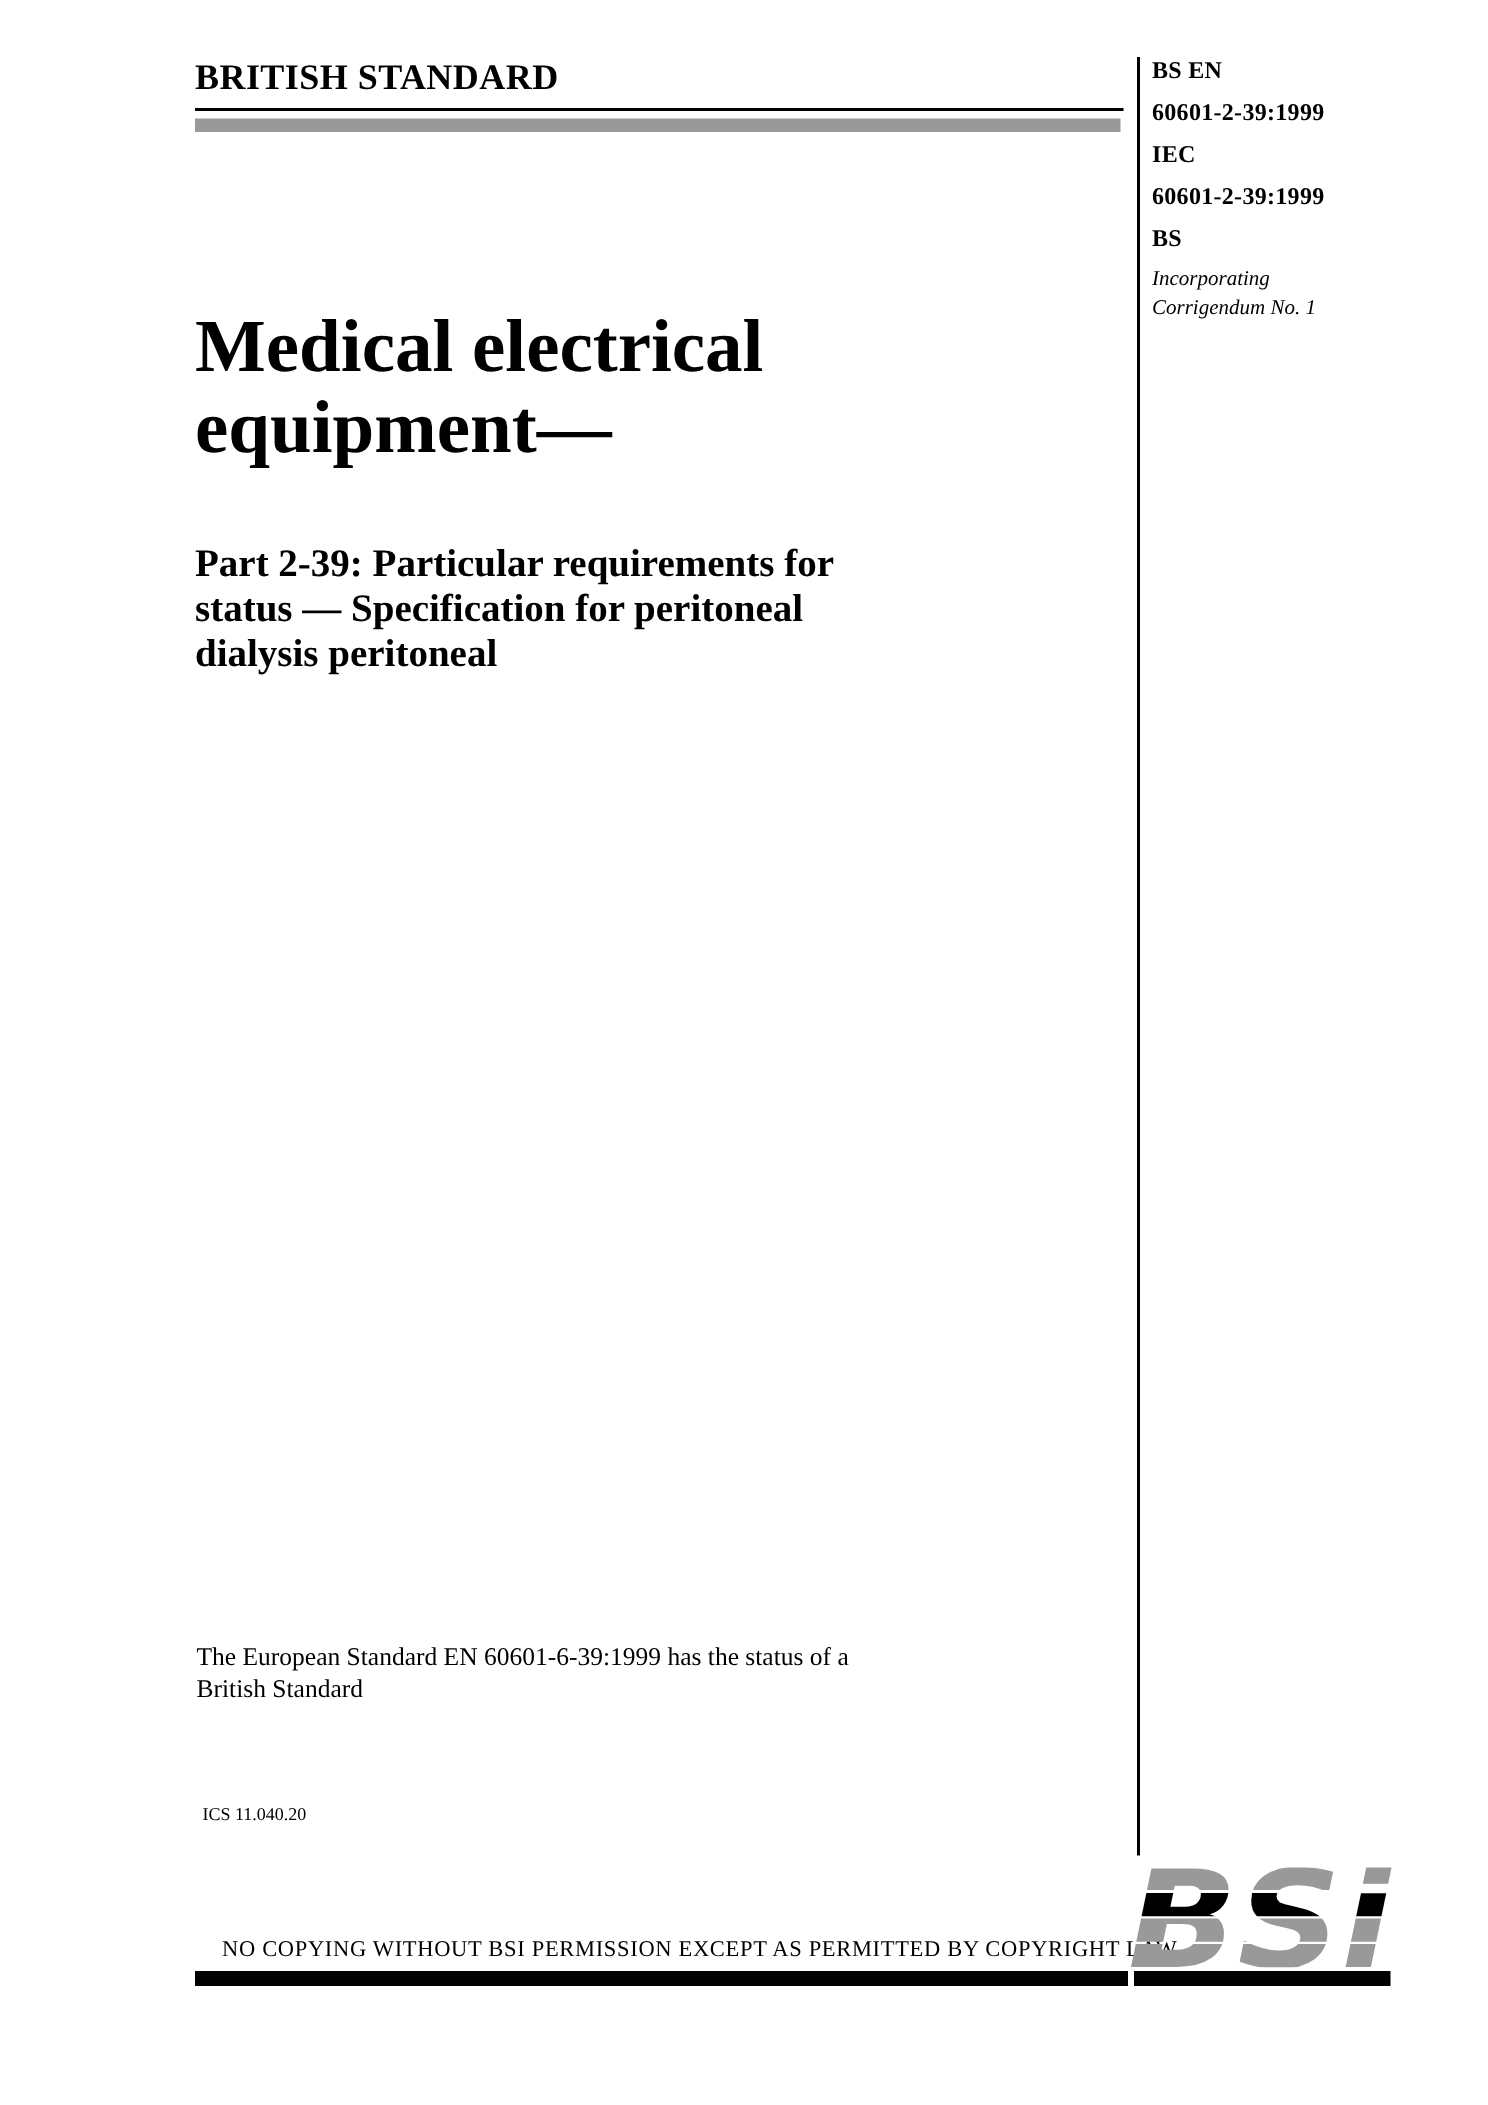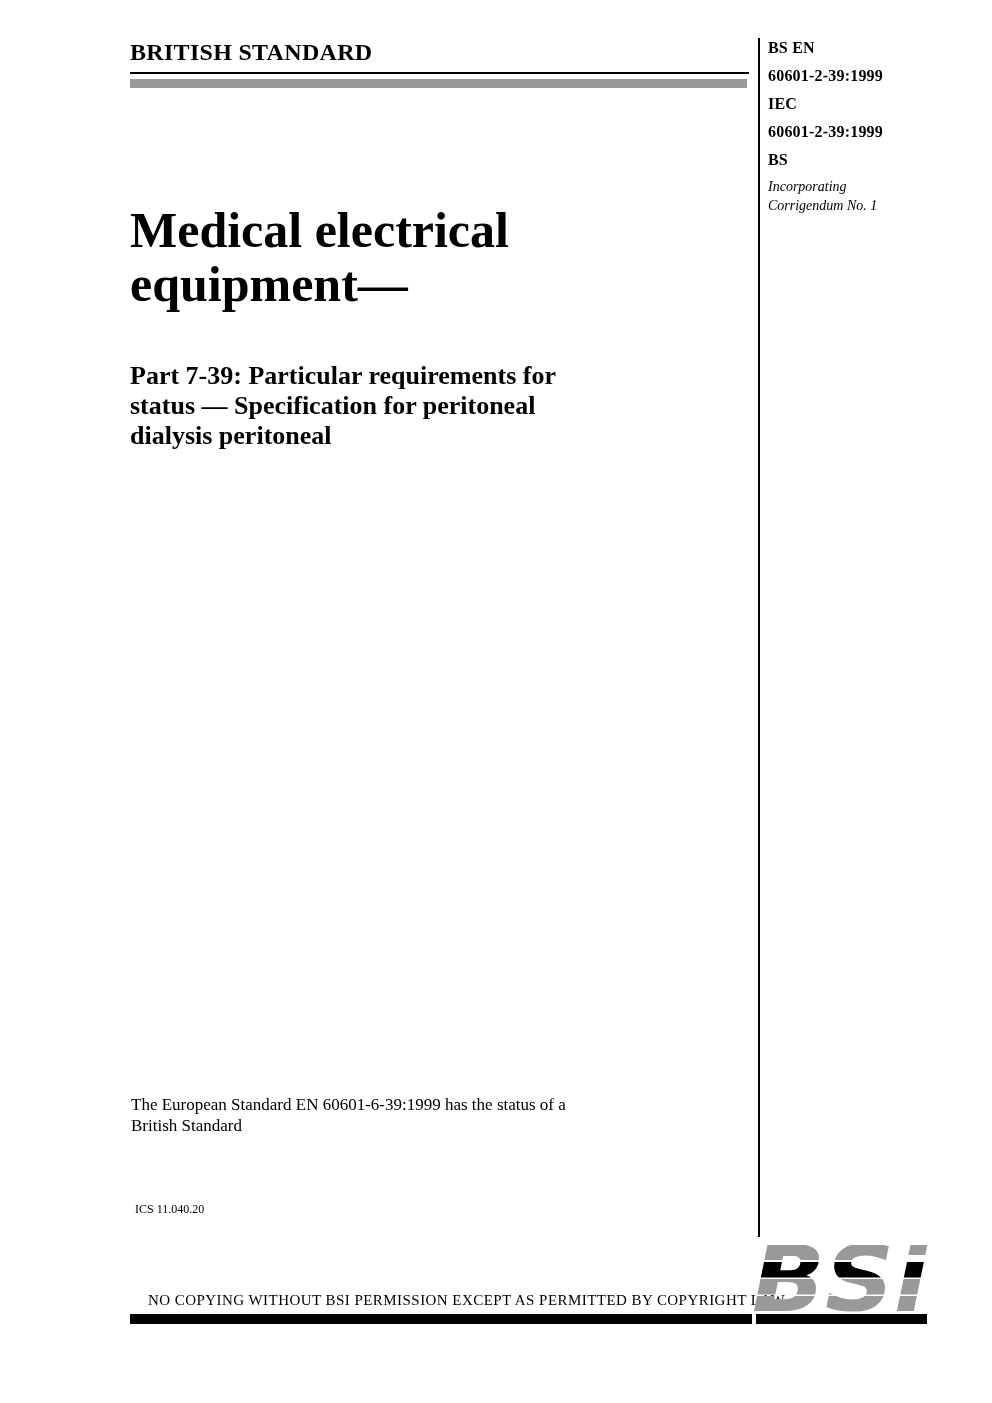--- a/index.html
+++ b/index.html
@@ -93,21 +93,21 @@
       <div class="inc-line">Corrigendum No. 1</div>
     </div>
   </div>
 
   <div class="abs doc-title">
     <div>Medical electrical</div>
     <div>equipment—</div>
   </div>
 
   <div class="abs doc-subtitle">
-    <div>Part 7-39: Particular requirements for</div>
+    <div>Part 2-39: Particular requirements for</div>
     <div>status — Specification for peritoneal</div>
     <div>dialysis peritoneal</div>
   </div>
 
   <div class="abs status-note">
     <div>The European Standard EN 60601-6-39:1999 has the status of a</div>
     <div>British Standard</div>
   </div>
 
   <div class="abs ics-note">ICS 11.040.20</div>

